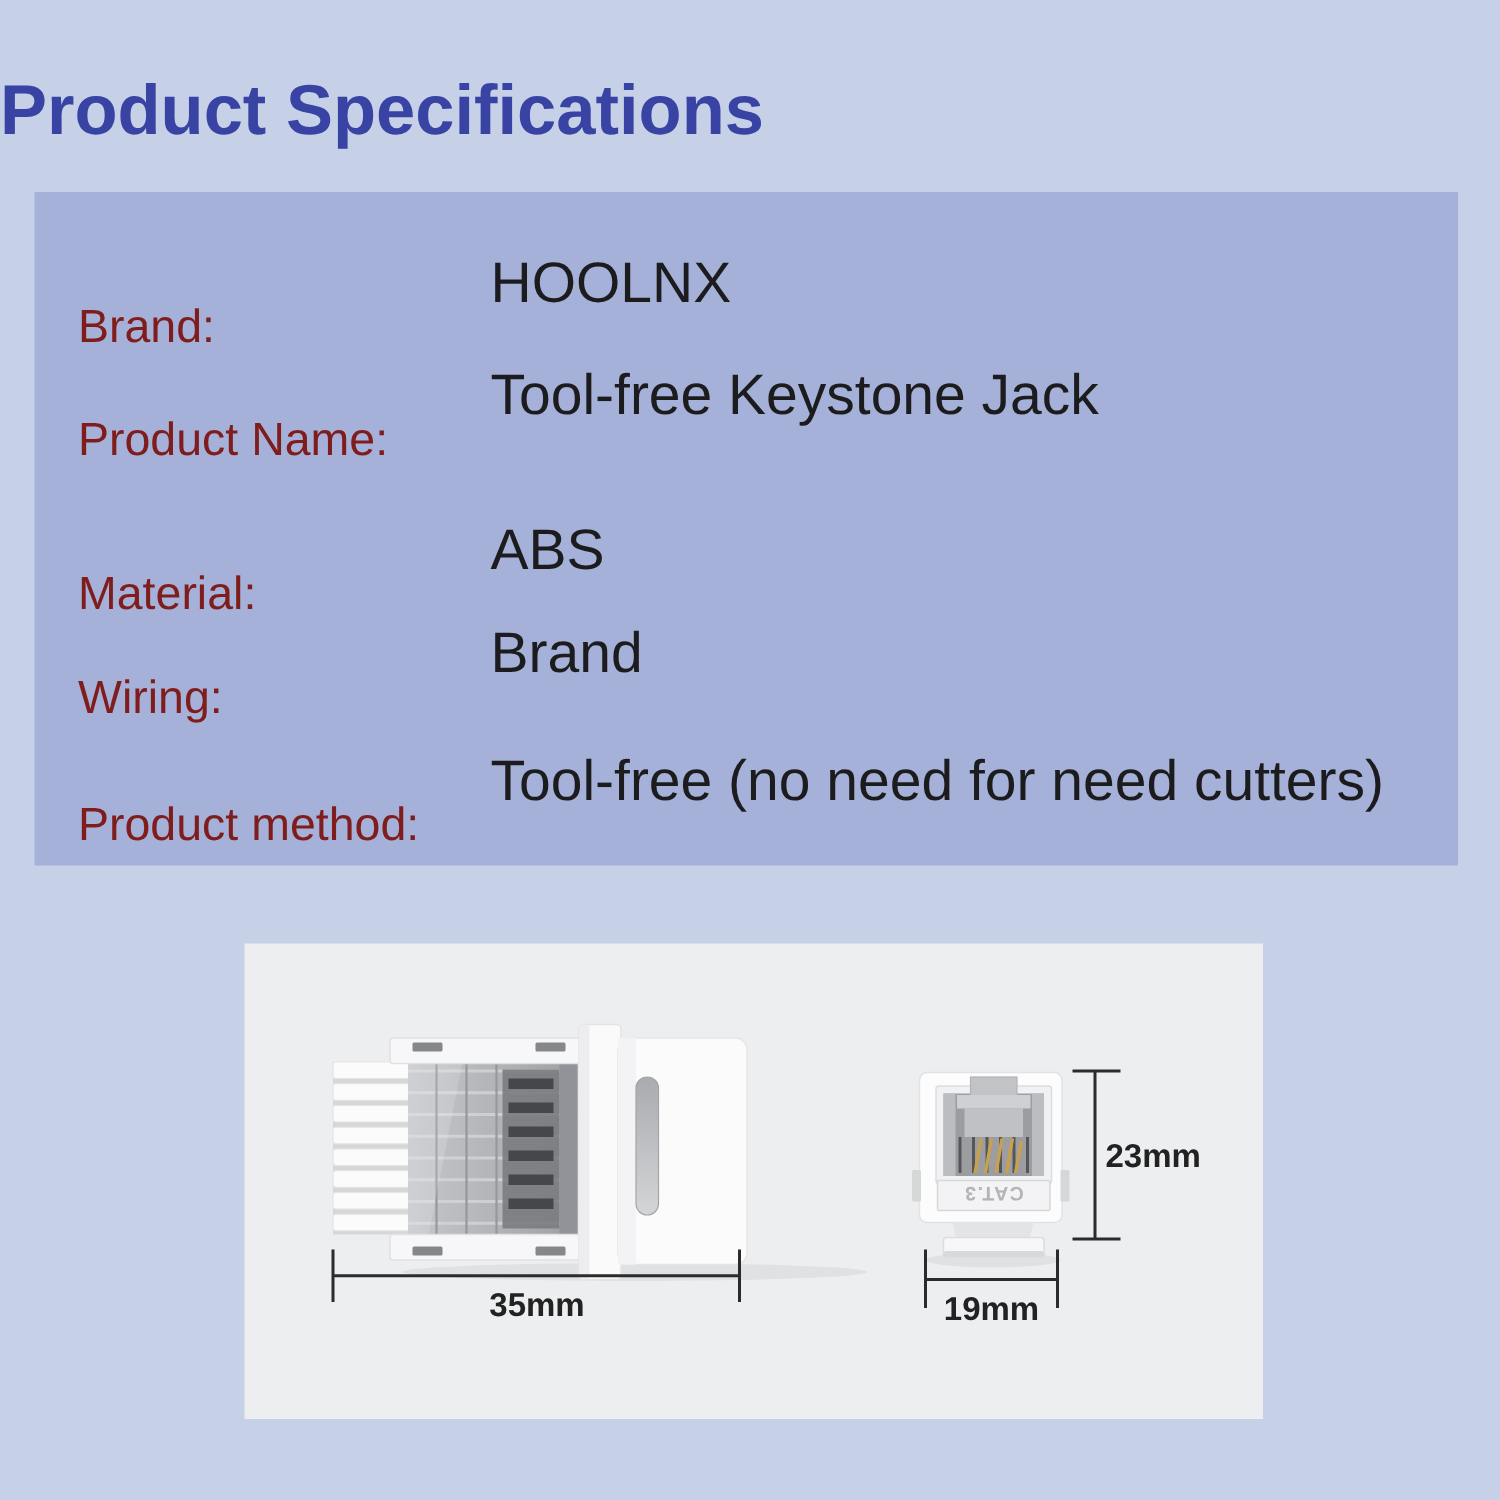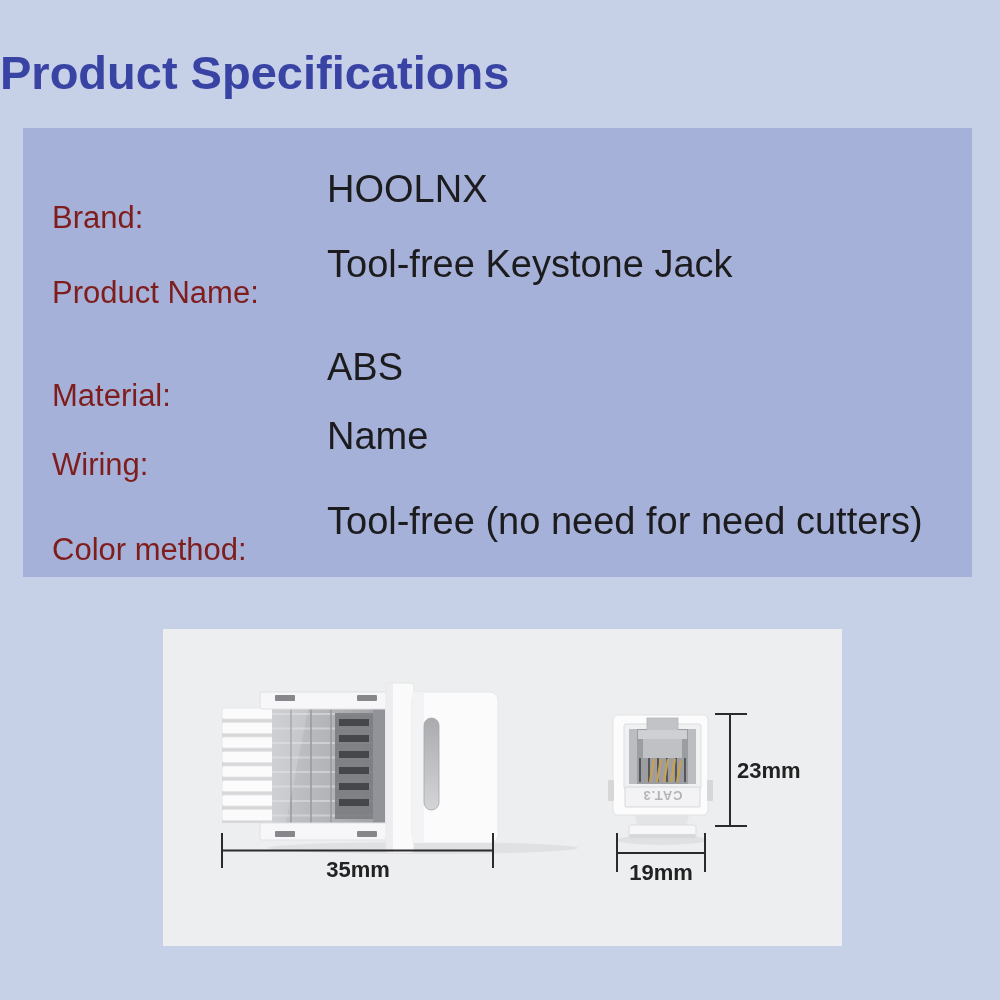--- a/index.html
+++ b/index.html
@@ -67,25 +67,25 @@
       </div>
     </div>
 
     <div class="spec-row row-material">
       <div class="spec-label">Material:</div>
       <div class="spec-value">ABS</div>
     </div>
 
     <div class="spec-row row-color">
       <div class="spec-label">Wiring:</div>
-      <div class="spec-value">Name</div>
+      <div class="spec-value">Brand</div>
     </div>
 
     <div class="spec-row row-wiring">
-      <div class="spec-label">Color method:</div>
+      <div class="spec-label">Product method:</div>
       <div class="spec-value">Tool-free (no need for need cutters)</div>
     </div>
 
   </div>
 
   <div class="diagram-panel">
     <svg viewBox="0 0 679 317">
       <defs>
         <linearGradient id="slotGrad" x1="0" y1="0" x2="0" y2="1">
           <stop offset="0" stop-color="#aaabaf"></stop>

